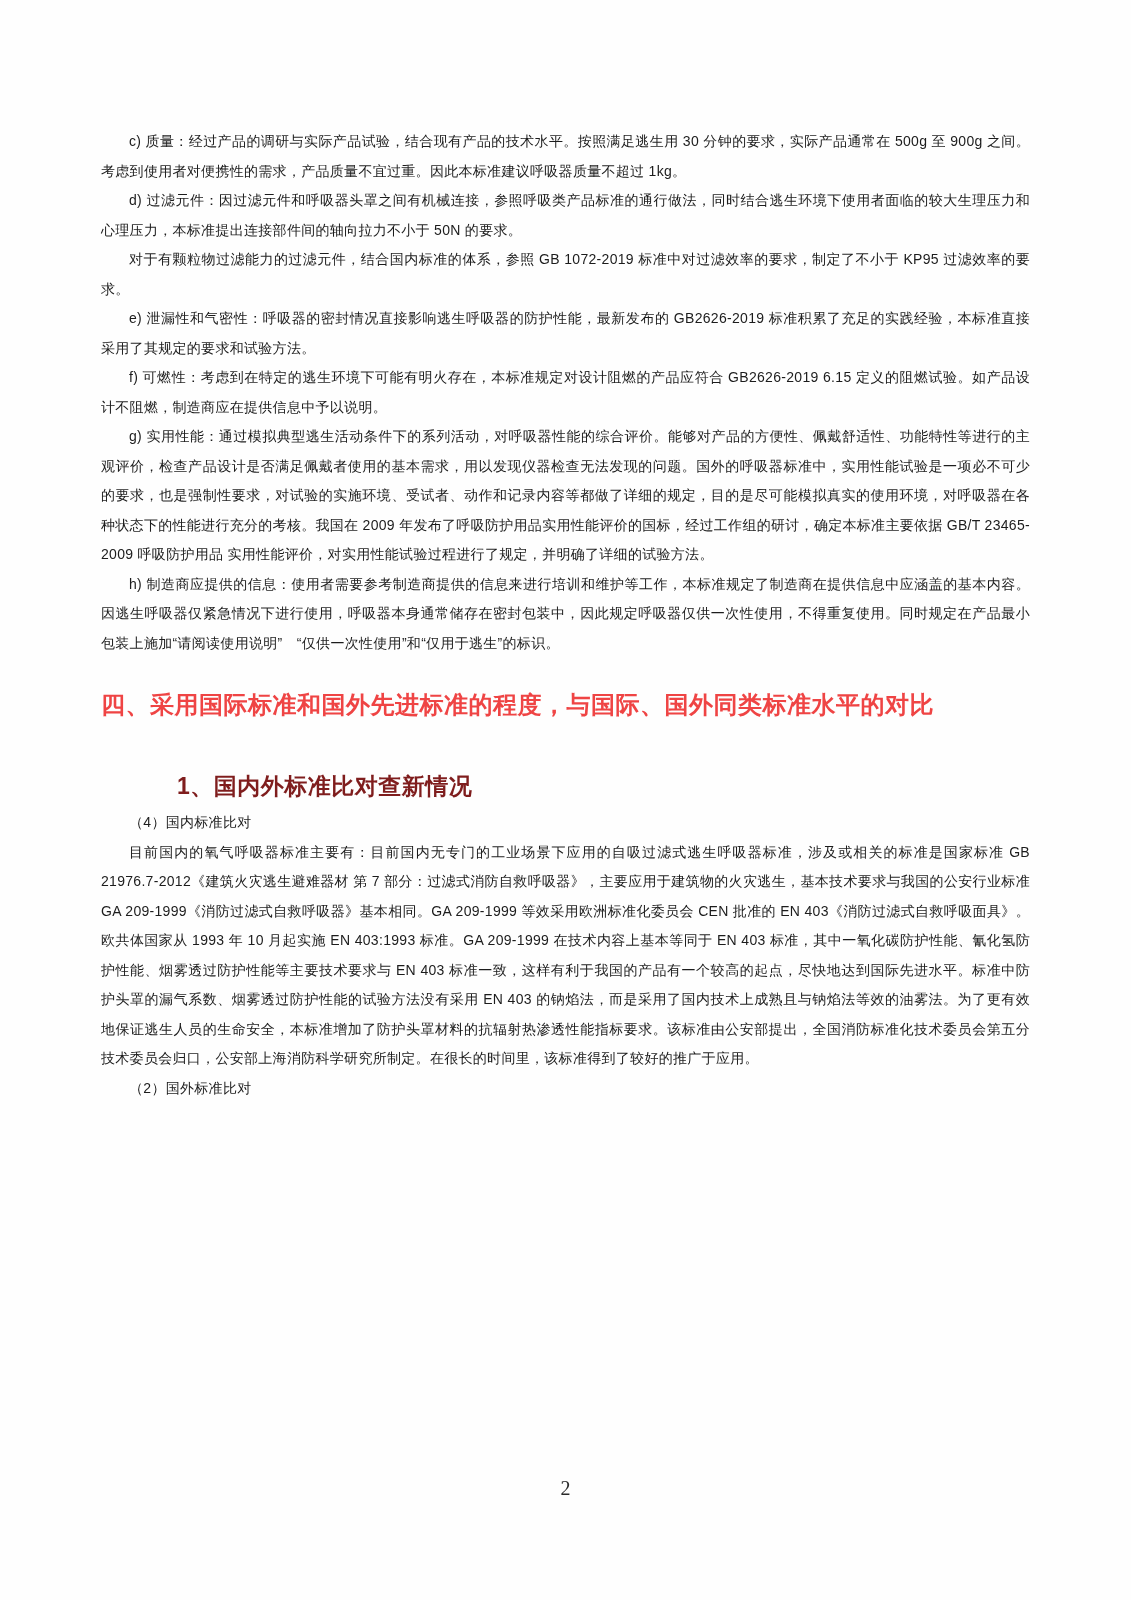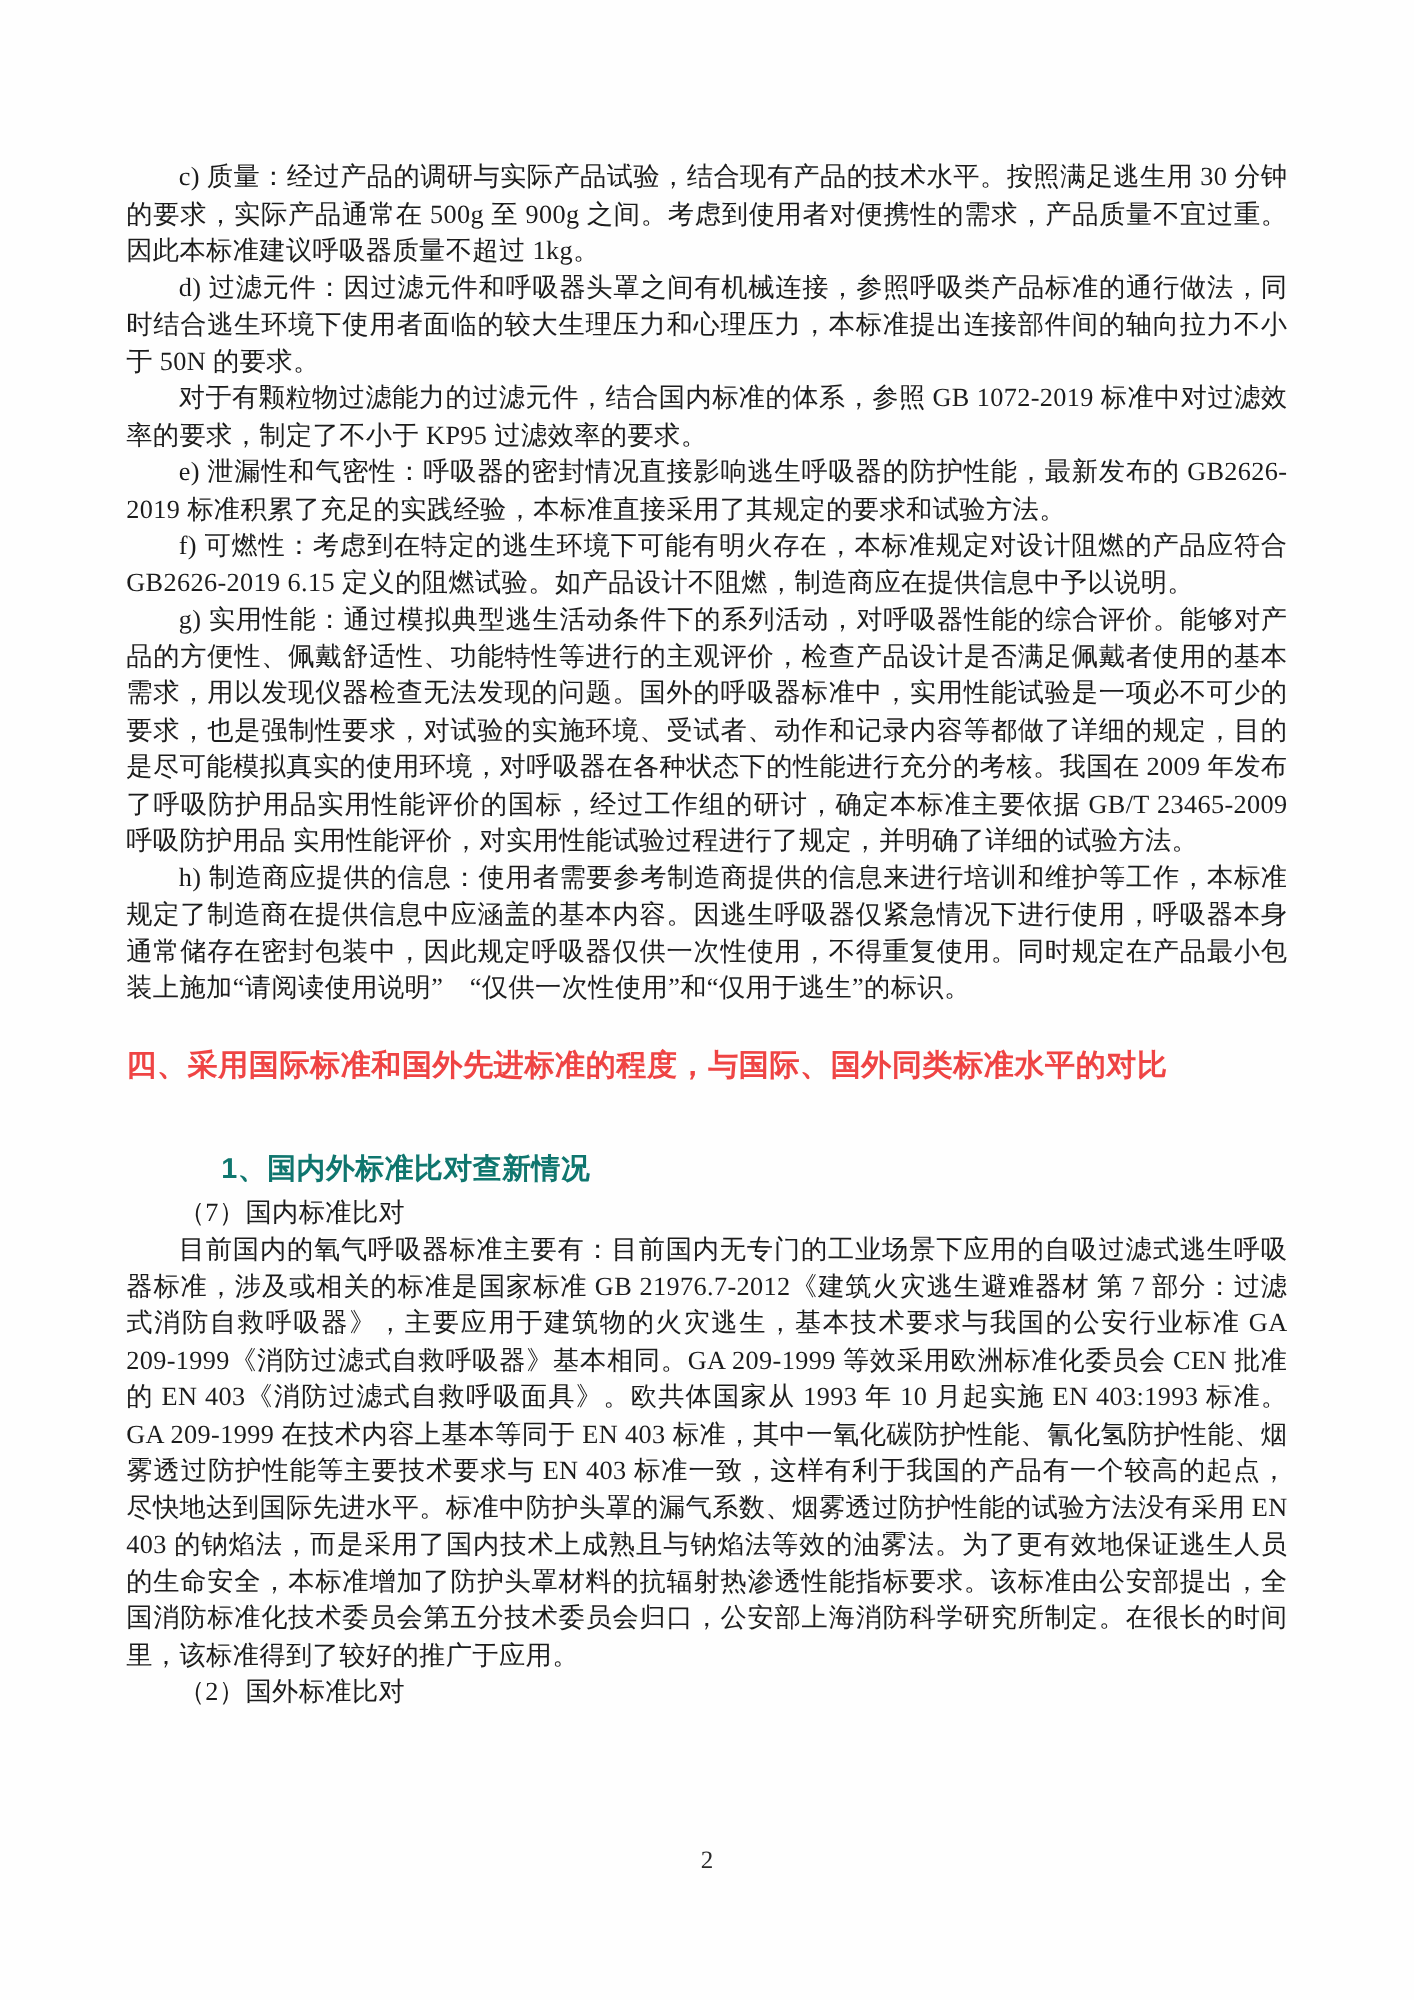--- a/index.html
+++ b/index.html
@@ -11,22 +11,22 @@
     position: relative;
     width: 1131px;
     height: 1600px;
     margin: 0 auto;
     background: #fefefe;
     box-sizing: border-box;
     padding: 127px 101px 0 101px;
     overflow: hidden;
   }
   .para {
-    font-family: Liberation Serif, serif;
-    font-size: 21px;
+    font-family: Liberation Sans, sans-serif;
+    font-size: 14px;
     line-height: 29.5px;
     color: #1c1c1c;
     text-align: justify;
     text-justify: inter-character;
     text-indent: 2em;
     margin: 0;
     letter-spacing: 0.3px;
   }
   .h-major {
     font-family: "Liberation Sans", "DejaVu Sans", sans-serif;
@@ -35,21 +35,21 @@
     color: #ef4444;
     line-height: 30px;
     margin: 32px 0 0 0;
     text-indent: 0;
     letter-spacing: 0.5px;
   }
   .h-sub {
     font-family: "Liberation Sans", "DejaVu Sans", sans-serif;
     font-size: 23px;
     font-weight: 700;
-    color: #0f766e;
+    color: #7f1d1d;
     line-height: 28px;
     margin: 52px 0 8px 0;
     padding-left: 76px;
     text-indent: 0;
     letter-spacing: 0.5px;
   }
   .sub-label {
     text-indent: 2em;
   }
   .pagenum {
@@ -73,19 +73,19 @@
   <p class="para">对于有颗粒物过滤能力的过滤元件，结合国内标准的体系，参照 GB 1072-2019 标准中对过滤效率的要求，制定了不小于 KP95 过滤效率的要求。</p>
   <p class="para">e) 泄漏性和气密性：呼吸器的密封情况直接影响逃生呼吸器的防护性能，最新发布的 GB2626-2019 标准积累了充足的实践经验，本标准直接采用了其规定的要求和试验方法。</p>
   <p class="para">f) 可燃性：考虑到在特定的逃生环境下可能有明火存在，本标准规定对设计阻燃的产品应符合 GB2626-2019 6.15 定义的阻燃试验。如产品设计不阻燃，制造商应在提供信息中予以说明。</p>
   <p class="para">g) 实用性能：通过模拟典型逃生活动条件下的系列活动，对呼吸器性能的综合评价。能够对产品的方便性、佩戴舒适性、功能特性等进行的主观评价，检查产品设计是否满足佩戴者使用的基本需求，用以发现仪器检查无法发现的问题。国外的呼吸器标准中，实用性能试验是一项必不可少的要求，也是强制性要求，对试验的实施环境、受试者、动作和记录内容等都做了详细的规定，目的是尽可能模拟真实的使用环境，对呼吸器在各种状态下的性能进行充分的考核。我国在 2009 年发布了呼吸防护用品实用性能评价的国标，经过工作组的研讨，确定本标准主要依据 GB/T 23465-2009 呼吸防护用品 实用性能评价，对实用性能试验过程进行了规定，并明确了详细的试验方法。</p>
   <p class="para">h) 制造商应提供的信息：使用者需要参考制造商提供的信息来进行培训和维护等工作，本标准规定了制造商在提供信息中应涵盖的基本内容。因逃生呼吸器仅紧急情况下进行使用，呼吸器本身通常储存在密封包装中，因此规定呼吸器仅供一次性使用，不得重复使用。同时规定在产品最小包装上施加“请阅读使用说明”　“仅供一次性使用”和“仅用于逃生”的标识。</p>
 
   <h1 class="h-major">四、采用国际标准和国外先进标准的程度，与国际、国外同类标准水平的对比</h1>
 
   <h2 class="h-sub">1、国内外标准比对查新情况</h2>
 
-  <p class="para sub-label">（7）国内标准比对</p>
+  <p class="para sub-label">（4）国内标准比对</p>
   <p class="para">目前国内的氧气呼吸器标准主要有：目前国内无专门的工业场景下应用的自吸过滤式逃生呼吸器标准，涉及或相关的标准是国家标准 GB 21976.7-2012《建筑火灾逃生避难器材 第 7 部分：过滤式消防自救呼吸器》，主要应用于建筑物的火灾逃生，基本技术要求与我国的公安行业标准 GA 209-1999《消防过滤式自救呼吸器》基本相同。GA 209-1999 等效采用欧洲标准化委员会 CEN 批准的 EN 403《消防过滤式自救呼吸面具》。欧共体国家从 1993 年 10 月起实施 EN 403:1993 标准。GA 209-1999 在技术内容上基本等同于 EN 403 标准，其中一氧化碳防护性能、氰化氢防护性能、烟雾透过防护性能等主要技术要求与 EN 403 标准一致，这样有利于我国的产品有一个较高的起点，尽快地达到国际先进水平。标准中防护头罩的漏气系数、烟雾透过防护性能的试验方法没有采用 EN 403 的钠焰法，而是采用了国内技术上成熟且与钠焰法等效的油雾法。为了更有效地保证逃生人员的生命安全，本标准增加了防护头罩材料的抗辐射热渗透性能指标要求。该标准由公安部提出，全国消防标准化技术委员会第五分技术委员会归口，公安部上海消防科学研究所制定。在很长的时间里，该标准得到了较好的推广于应用。</p>
   <p class="para sub-label">（2）国外标准比对</p>
 
   <div class="pagenum">2</div>
 
 </div>
 
 </body></html>

